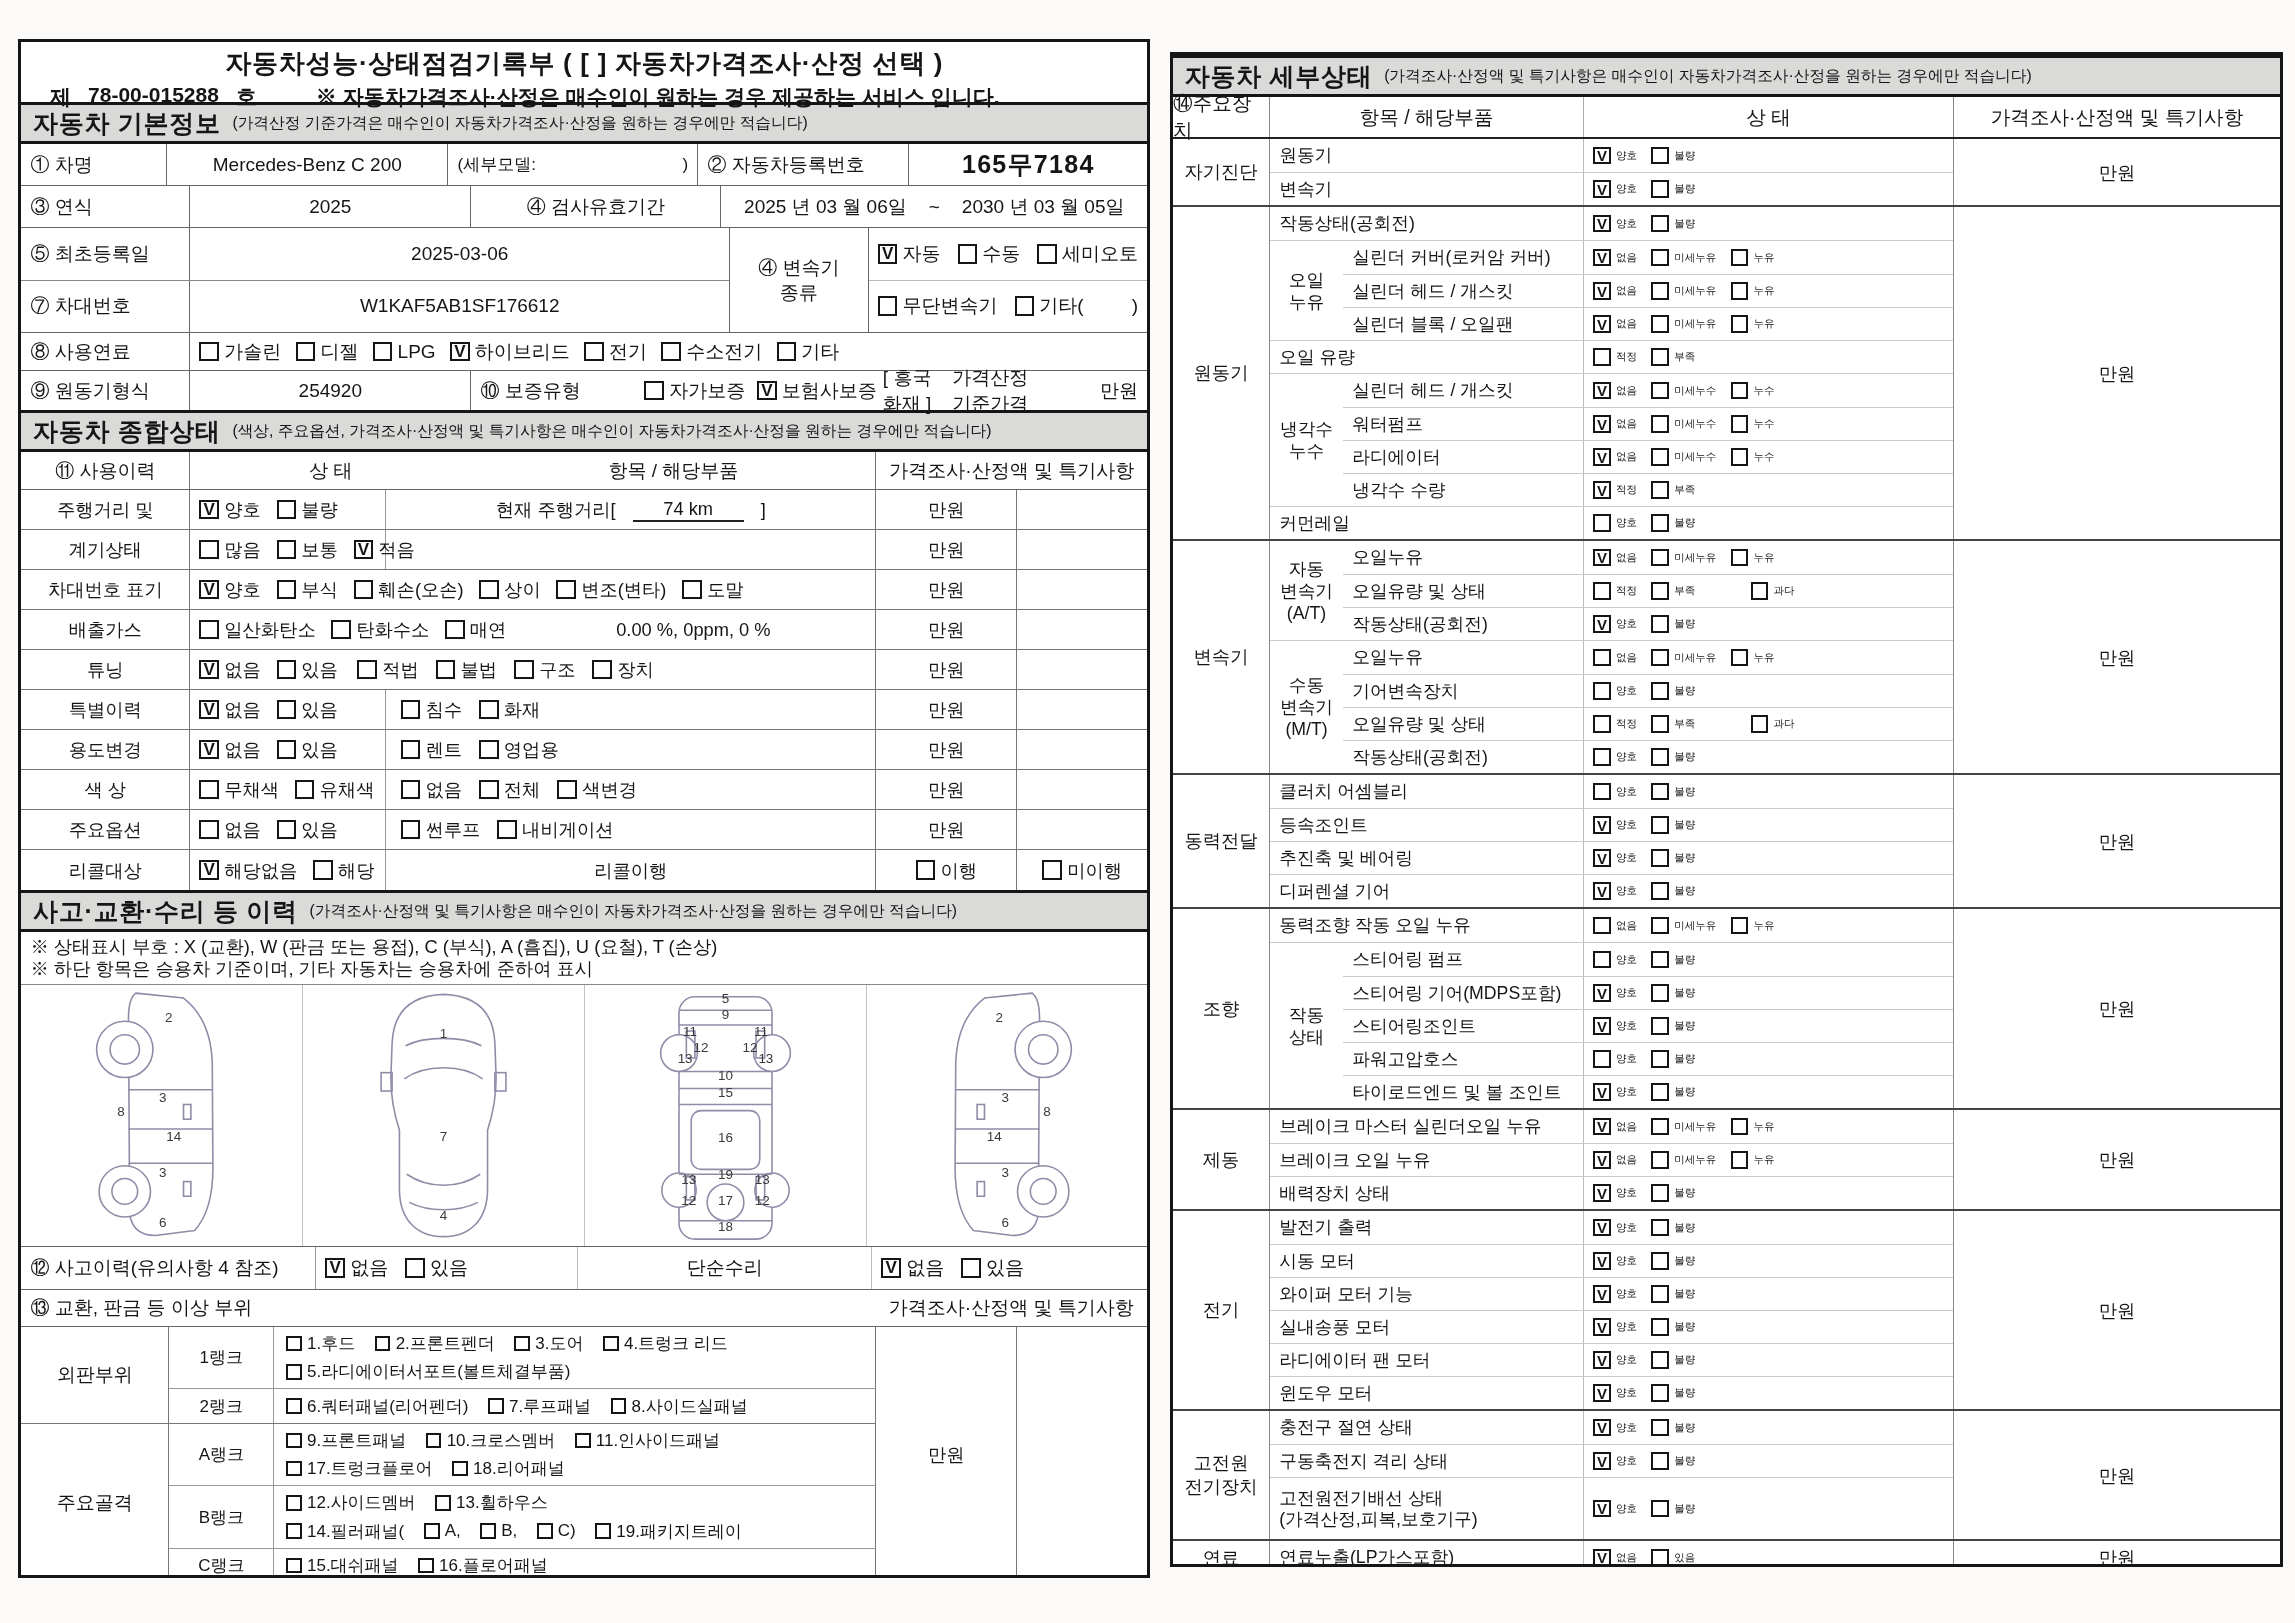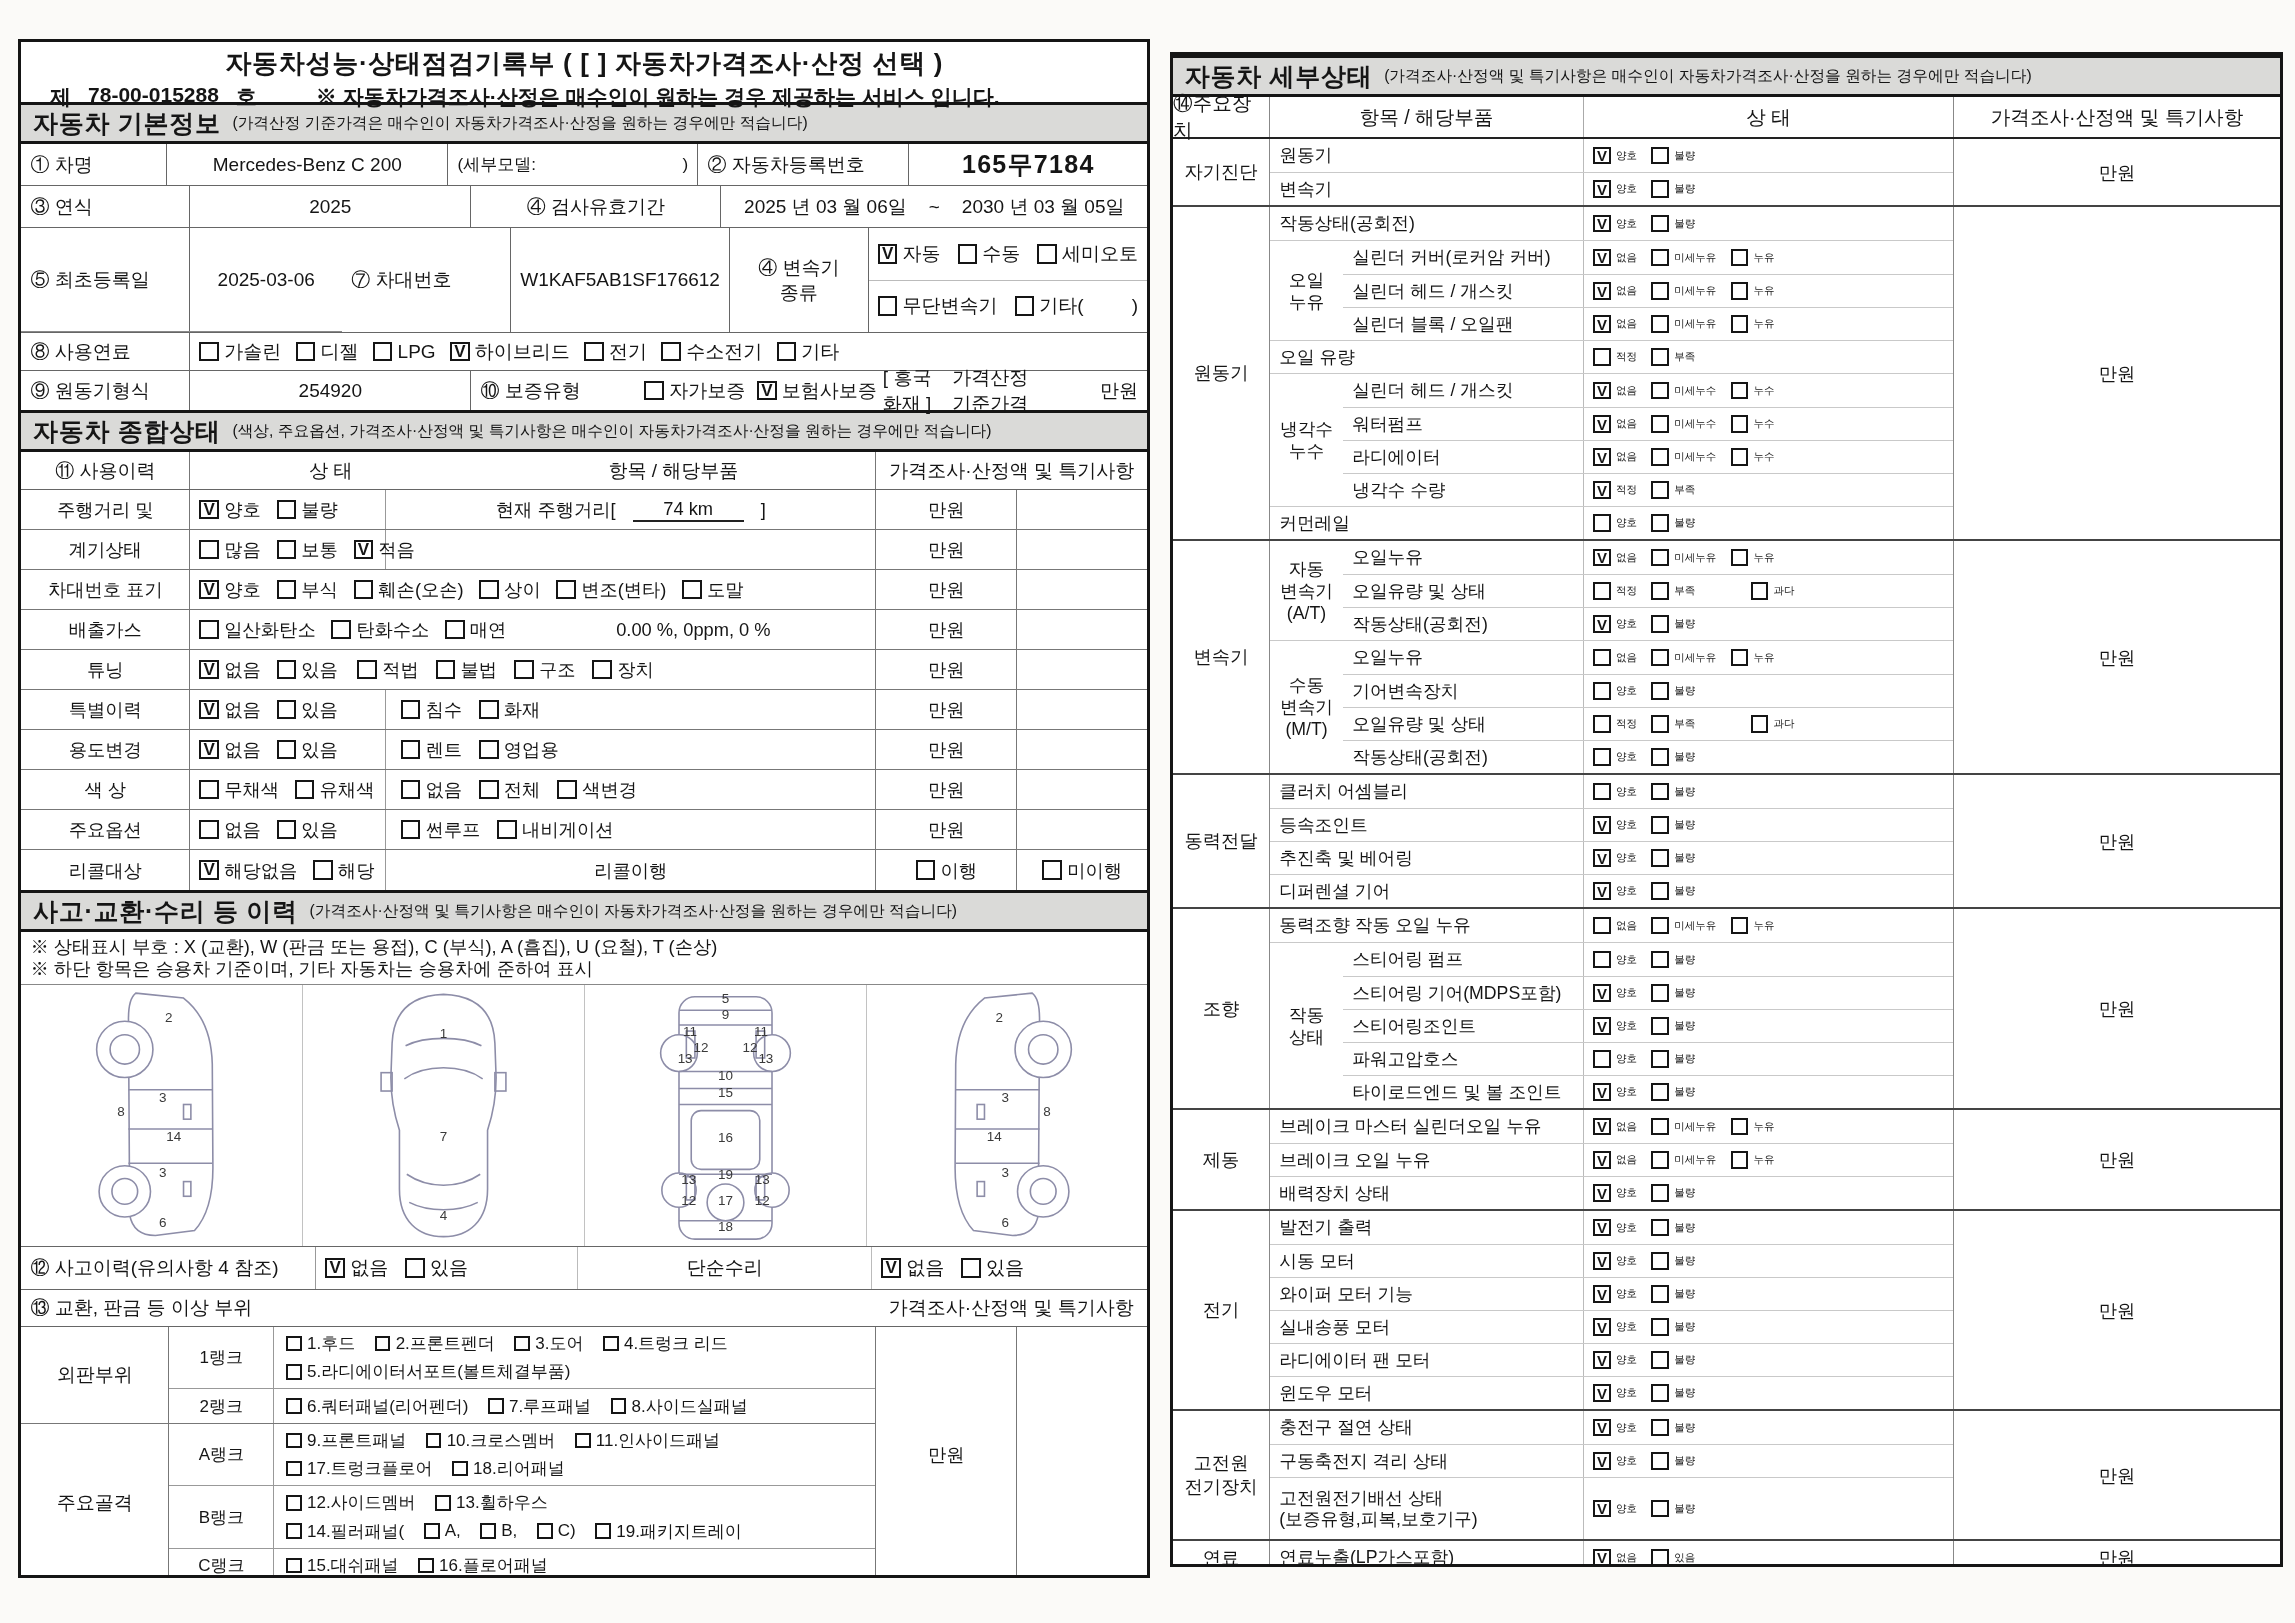--- a/index.html
+++ b/index.html
@@ -125,21 +125,21 @@
         <div class="bcell vr" style="width:169px">③ 연식</div>
         <div class="bcell vr center" style="width:281px">2025</div>
         <div class="bcell vr center" style="width:250px">④ 검사유효기간</div>
         <div class="bcell center" style="flex:1;gap:22px">
           <span>2025 년 03 월 06일</span>
           <span>~</span>
           <span>2030 년 03 월 05일</span>
         </div>
       </div>
       <div class="brow" style="height:105px">
-        <div style="width:712px;border-right:1.3px solid #666;display:flex;flex-direction:row">
+        <div style="width:712px;border-right:1.3px solid #666;display:flex;flex-direction:column">
           <div style="flex:1;display:flex;border-bottom:1.3px solid #888">
             <div class="bcell vr" style="width:169px">⑤ 최초등록일</div>
             <div class="bcell center" style="flex:1">2025-03-06</div>
           </div>
           <div style="flex:1;display:flex">
             <div class="bcell vr" style="width:169px">⑦ 차대번호</div>
             <div class="bcell center" style="flex:1">W1KAF5AB1SF176612</div>
           </div>
         </div>
         <div class="bcell vr" style="width:139px;flex-direction:column;justify-content:center;line-height:25px">
@@ -1467,21 +1467,21 @@
                   <span>양호</span>
                 </span>
                 <span class="cb">
                   <span class="bx"></span>
                   <span>불량</span>
                 </span>
               </div>
             </div>
             <div class="drow tall">
               <div class="ditem">고전원전기배선 상태
-(보증유형,피복,보호기구)</div>
+(가격산정,피복,보호기구)</div>
               <div class="dstate">
                 <span class="cb">
                   <span class="bx">V</span>
                   <span>양호</span>
                 </span>
                 <span class="cb">
                   <span class="bx"></span>
                   <span>불량</span>
                 </span>
               </div>

